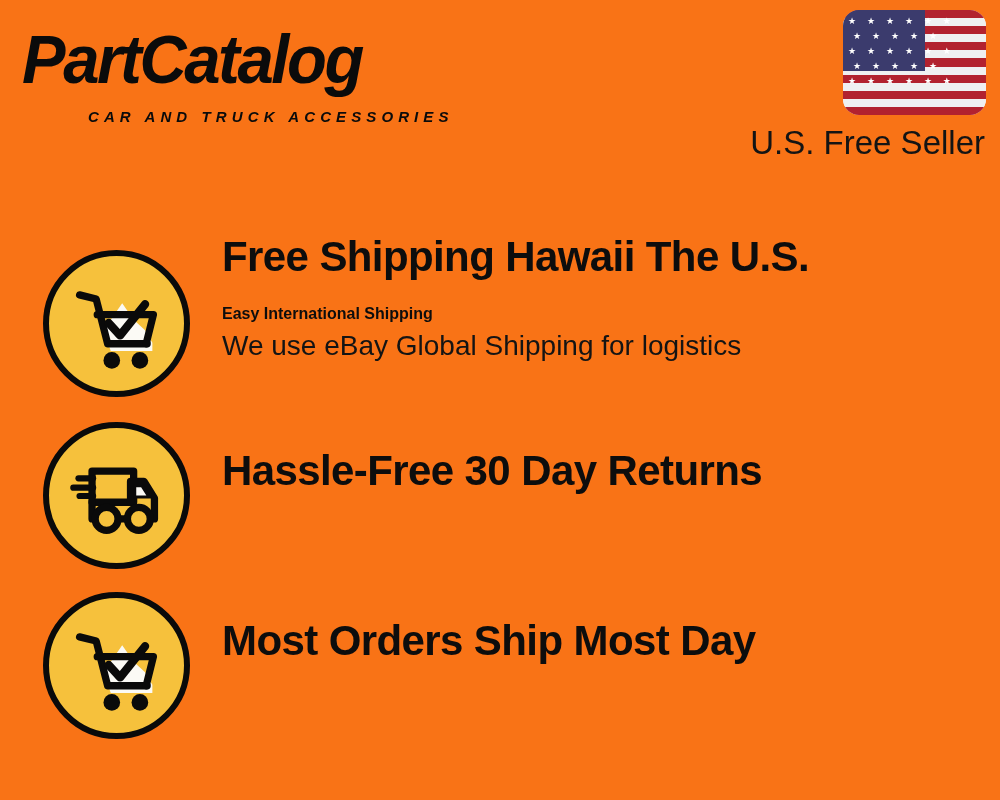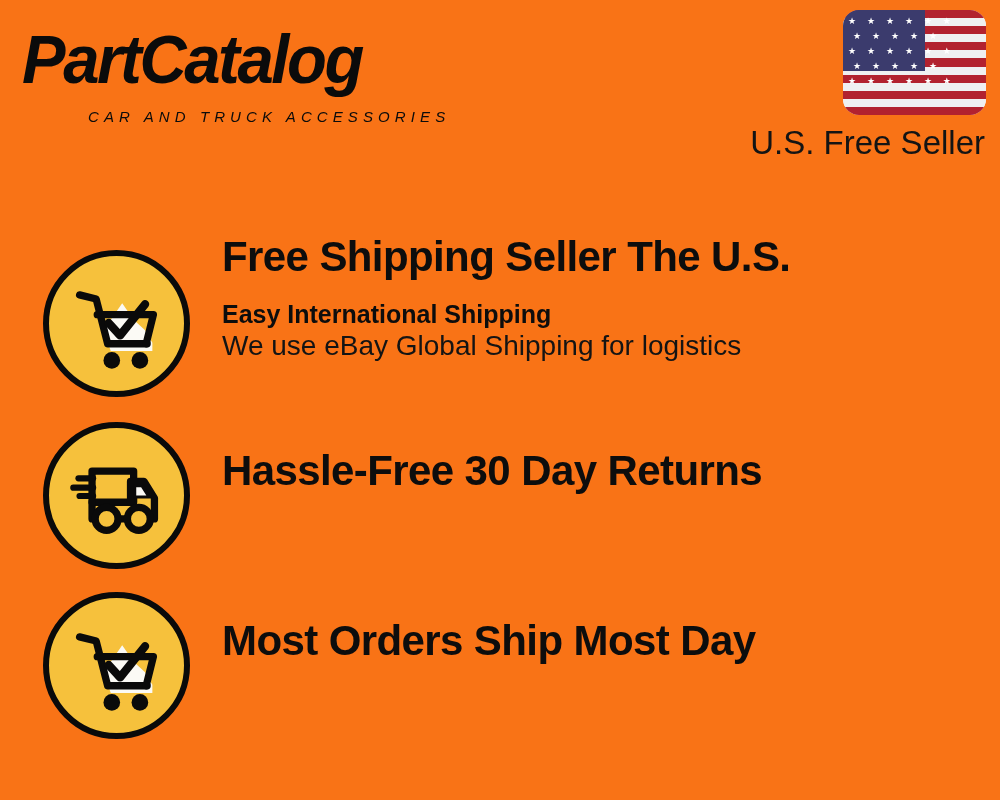--- a/index.html
+++ b/index.html
@@ -44,21 +44,21 @@
     color: #0b0b0b;
     transform: scaleX(0.96);
     transform-origin: left top;
     white-space: nowrap;
   }
   .brand-tagline {
     position: absolute;
     left: 66px;
     top: 86px;
     font-family: "Liberation Sans", sans-serif;
-    font-weight: 400;
+    font-weight: 700;
     font-style: italic;
     font-size: 15px;
     line-height: 18px;
     letter-spacing: 5.1px;
     color: #0b0b0b;
     white-space: nowrap;
   }
 
   
   .seller-badge {
@@ -182,21 +182,21 @@
     font-family: "Liberation Sans", sans-serif;
     font-weight: 400;
     font-size: 28px;
     line-height: 32px;
     color: #141414;
     white-space: nowrap;
   }
   .feature-sub-strong {
     font-family: "Liberation Sans", sans-serif;
     font-weight: 700;
-    font-size: 25px;
+    font-size: 16px;
     line-height: 32px;
     color: #0d0d0d;
     white-space: nowrap;
     margin-top: 16px;
   }
   .feature-sub-note {
     font-family: "Liberation Sans", sans-serif;
     font-weight: 400;
     font-size: 23px;
     line-height: 32px;
@@ -250,21 +250,21 @@
         <svg viewBox="0 0 100 100" aria-hidden="true">
           <path d="M55 30 L66 46 L77 56 L84 68 L84 76 L44 76 L37 56 Z" fill="#fbfaf5"></path>
           <path d="M14 22 L30 26 L41 69 L79 69" fill="none" stroke="#0a0a0a" stroke-width="7" stroke-linecap="round" stroke-linejoin="round"></path>
           <path d="M31 41 L85 41 L78 69" fill="none" stroke="#0a0a0a" stroke-width="7" stroke-linecap="round" stroke-linejoin="round"></path>
           <path d="M42 49 L53 61 L77 31" fill="none" stroke="#0a0a0a" stroke-width="8" stroke-linecap="round" stroke-linejoin="round"></path>
           <circle cx="45" cy="85" r="8" fill="#0a0a0a"></circle>
           <circle cx="72" cy="85" r="8" fill="#0a0a0a"></circle>
         </svg>
       </div>
       <div class="feature-text">
-        <div class="feature-headline">Free Shipping Seller The U.S.</div>
+        <div class="feature-headline">Free Shipping Hawaii The U.S.</div>
         <div class="feature-sub-strong">Easy International Shipping</div>
         <div class="feature-sub">We use eBay Global Shipping for logistics</div>
       </div>
     </div>
 
     <div class="feature-row row-1">
       <div class="icon-badge">
         <svg viewBox="0 0 100 100" aria-hidden="true">
           <path d="M63 36 L76 36 L86 52 L86 72 L63 72 Z" fill="#f6c13c"></path>
           <path d="M67 40 L74 40 L81 51 L67 51 Z" fill="#fbfaf5"></path>

